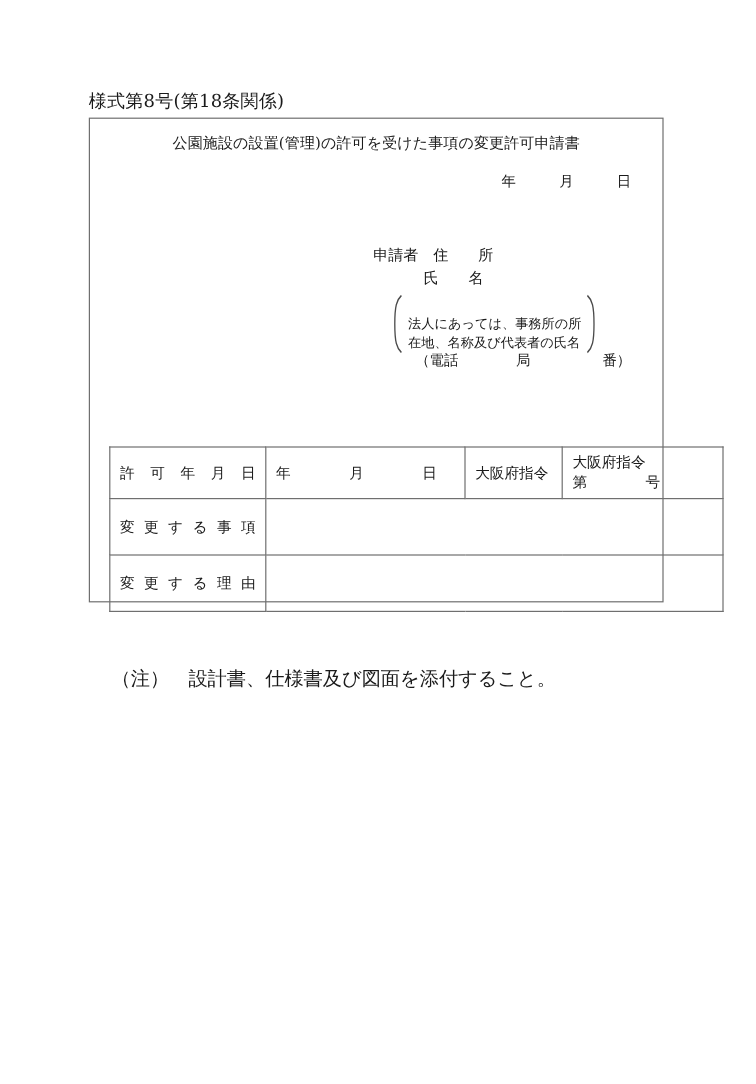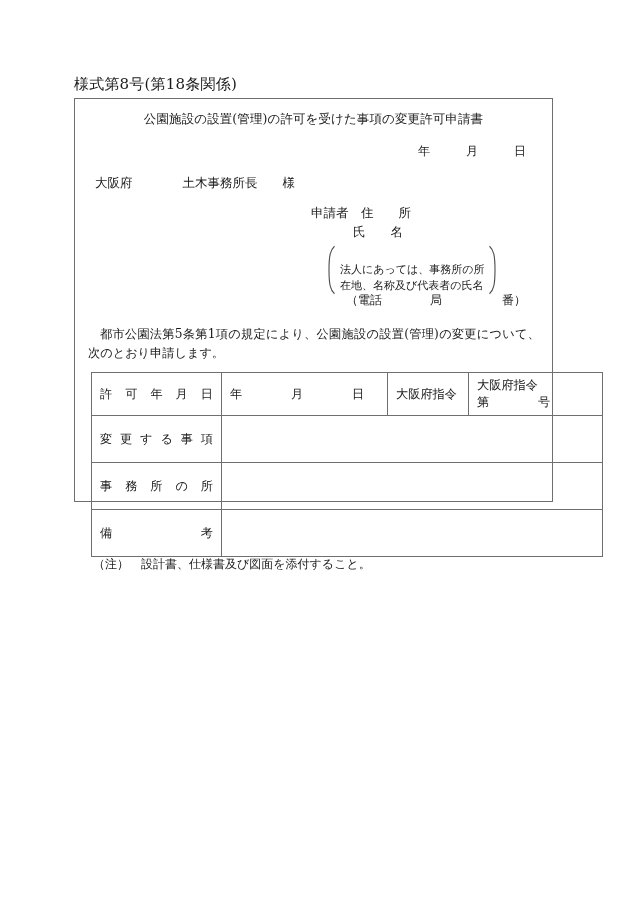--- a/index.html
+++ b/index.html
@@ -165,36 +165,35 @@
     white-space: pre;
   }
   .row-head td { height: 42px; }
   .row-body td { height: 46px; }
 
   
   .footnote {
     position: absolute;
     left: 18px;
     top: 457px;
-    font-size: 12px;
+    font-size: 16px;
     white-space: pre;
   }
 </style>
 </head>
 <body>
 
 <div class="form-number">様式第8号(第18条関係)</div>
 
 <div class="frame">
 
   <div class="doc-title">公園施設の設置(管理)の許可を受けた事項の変更許可申請書</div>
 
   <div class="date-line">年　　　月　　　日</div>
 
-  <div class="addressee">大阪府　　　　土木事務所長　　様</div>
 
   <div class="applicant">
     <div class="row1">申請者　住　　所</div>
     <div class="row2">氏　　名</div>
   </div>
 
   <div class="note-brackets">
     <span class="brk">
       <svg viewBox="0 0 9 40" preserveAspectRatio="none">
         <path d="M7.5 1 C3.5 4, 2 8, 2 20 C2 32, 3.5 36, 7.5 39" fill="none" stroke="#4a4a4a" stroke-width="1.1"></path>
@@ -206,21 +205,20 @@
     </span>
     <span class="brk">
       <svg viewBox="0 0 9 40" preserveAspectRatio="none">
         <path d="M1.5 1 C5.5 4, 7 8, 7 20 C7 32, 5.5 36, 1.5 39" fill="none" stroke="#4a4a4a" stroke-width="1.1"></path>
       </svg>
     </span>
   </div>
 
   <div class="phone-line">（電話　　　　局　　　　　番）</div>
 
-  <div class="body-text">都市公園法第5条第1項の規定により、公園施設の設置(管理)の変更について、次のとおり申請します。</div>
 
   <table class="form-table">
     <tbody>
       <tr class="row-head">
         <td class="col-label">
           <span class="cell-spread">許可年月日</span>
         </td>
         <td class="col-dates">
           <span class="cell-center">年　　　　月　　　　日</span>
         </td>
@@ -234,29 +232,21 @@
       <tr class="row-body">
         <td class="col-label">
           <span class="cell-spread">変更する事項</span>
         </td>
         <td colspan="3">
           <span class="cell-center"></span>
         </td>
       </tr>
       <tr class="row-body">
         <td class="col-label">
-          <span class="cell-spread">事務所の所</span>
-        </td>
-        <td colspan="3">
-          <span class="cell-center"></span>
-        </td>
-      </tr>
-      <tr class="row-body">
-        <td class="col-label">
-          <span class="cell-spread">備考</span>
+          <span class="cell-spread">変更する理由</span>
         </td>
         <td colspan="3">
           <span class="cell-center"></span>
         </td>
       </tr>
     </tbody>
   </table>
 
   <div class="footnote">（注）　設計書、仕様書及び図面を添付すること。</div>
 

